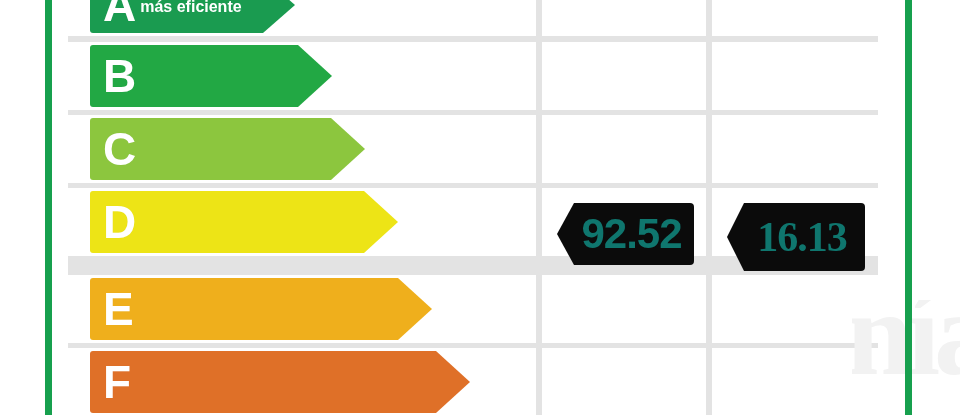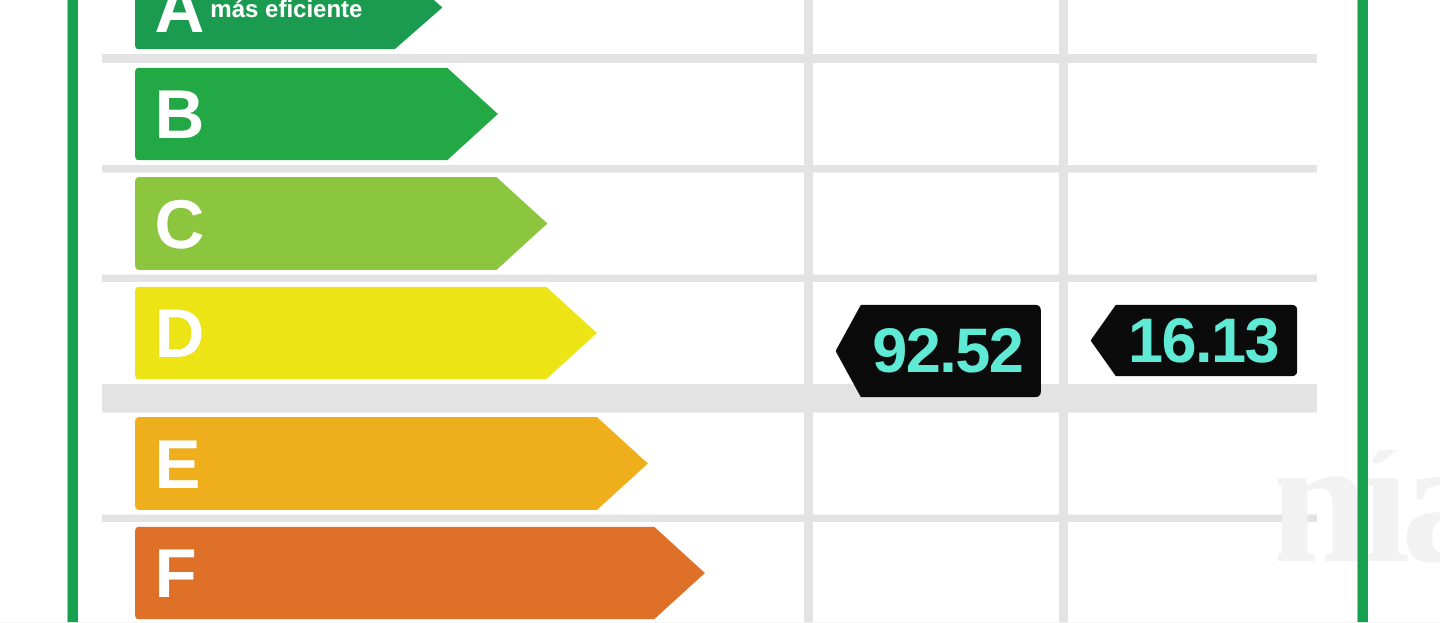--- a/index.html
+++ b/index.html
@@ -108,21 +108,21 @@
     font-size:16px;
     margin-left:4px;
     margin-top:4px;
     white-space:nowrap;
   }
 
   
   .badge {
     position:absolute;
     background:#0b0b0b;
-    color:#5eead4;
+    color:#0f766e;
     font-weight:bold;
     display:flex;
     align-items:center;
     justify-content:center;
     border-radius:4px;
     clip-path:polygon(0% 50%, 17px 0%, 100% 0%, 100% 100%, 17px 100%);
   }
   .badge span {
     font-size:42px;
     line-height:1;
@@ -205,21 +205,21 @@
     </div>
     <div class="bar" style="width:380px;background:#df7028;clip-path:polygon(0 0,346px 0,380px 50%,346px 100%,0 100%);">
       <span class="bar-letter">F</span>
       <span class="bar-note"></span>
     </div>
   </div>
 
   <div class="badge" style="left:557px;top:203px;width:137px;height:62px;">
     <span>92.52</span>
   </div>
-  <div class="badge" style="left:727px;top:203px;width:138px;height:48px;">
+  <div class="badge" style="left:727px;top:203px;width:138px;height:68px;font-family:Liberation Serif, serif;">
     <span>16.13</span>
   </div>
 
   <div id="watermark">
     <div class="wm-text">nía</div>
   </div>
 
   <div class="frame-rule left" style="background:#17a04e;"></div>
   <div class="frame-rule right" style="background:#17a04e;"></div>
 

